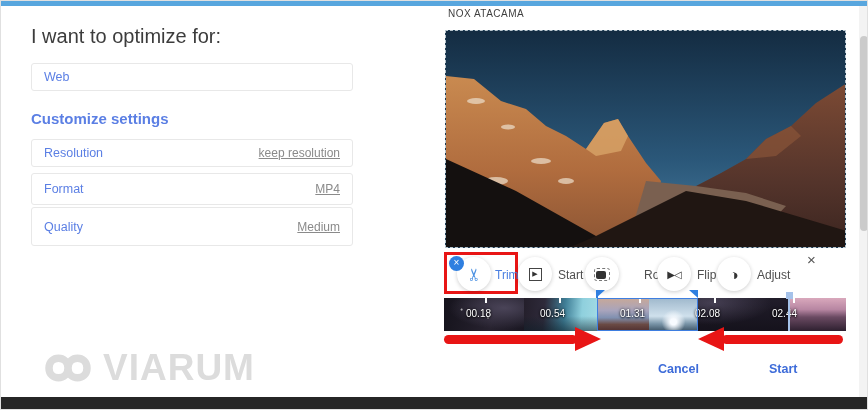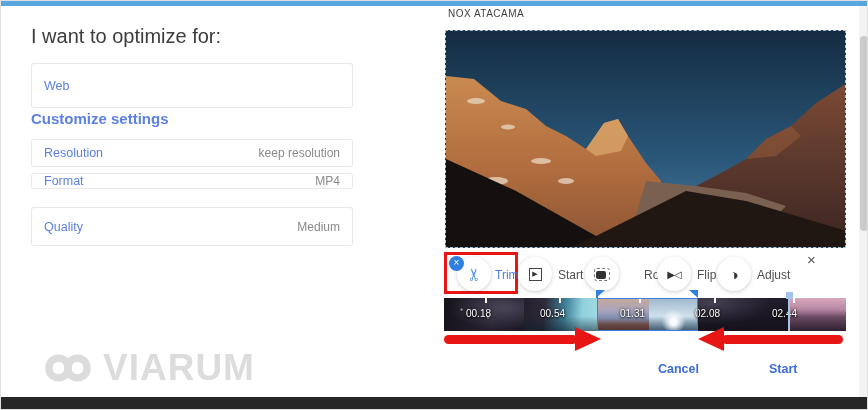--- a/index.html
+++ b/index.html
@@ -14,25 +14,25 @@
 
   
   .page-title { position:absolute; left:30px; top:24px; font-size:20px; color:#3c3c3c; }
   .box {
     position:absolute; left:30px; width:322px; background:#fff;
     border:1px solid #e8e8e8; border-radius:3px;
     display:flex; align-items:center; justify-content:space-between;
     padding:0 12px; font-size:12.5px;
   }
   .box .lbl { color:#5b7fe4; }
-  .box .val { color:#8a8a8a; font-size:12px; }
-  #preset-box { top:62px; height:45px; cursor:pointer;align-items:center; }
+  .box .val { color:#8a8a8a; font-size:12px;text-decoration:underline; }
+  #preset-box { top:62px; height:28px; cursor:pointer;align-items:center; }
   .customize { position:absolute; left:30px; top:109px; font-size:15px; font-weight:bold; color:#5b7fe4; cursor:pointer; }
   #row-resolution { top:138px; height:28px; }
-  #row-format { top:172px; height:16px; }
+  #row-format { top:172px; height:32px; }
   #row-quality { top:206px; height:39px; }
 
   .watermark { position:absolute; left:36px; top:346px; display:flex; align-items:center; color:#dcdcdc; }
   .watermark svg { display:block; }
   .watermark .wm-text { font-size:37px; font-weight:bold; letter-spacing:1px; line-height:40px; margin-left:4px; }
 
   
   .video-title { position:absolute; left:447px; top:7px; font-size:10px; color:#3f3f3f; letter-spacing:.5px; }
   .preview {
     position:absolute; left:444px; top:29px; width:401px; height:218px;

